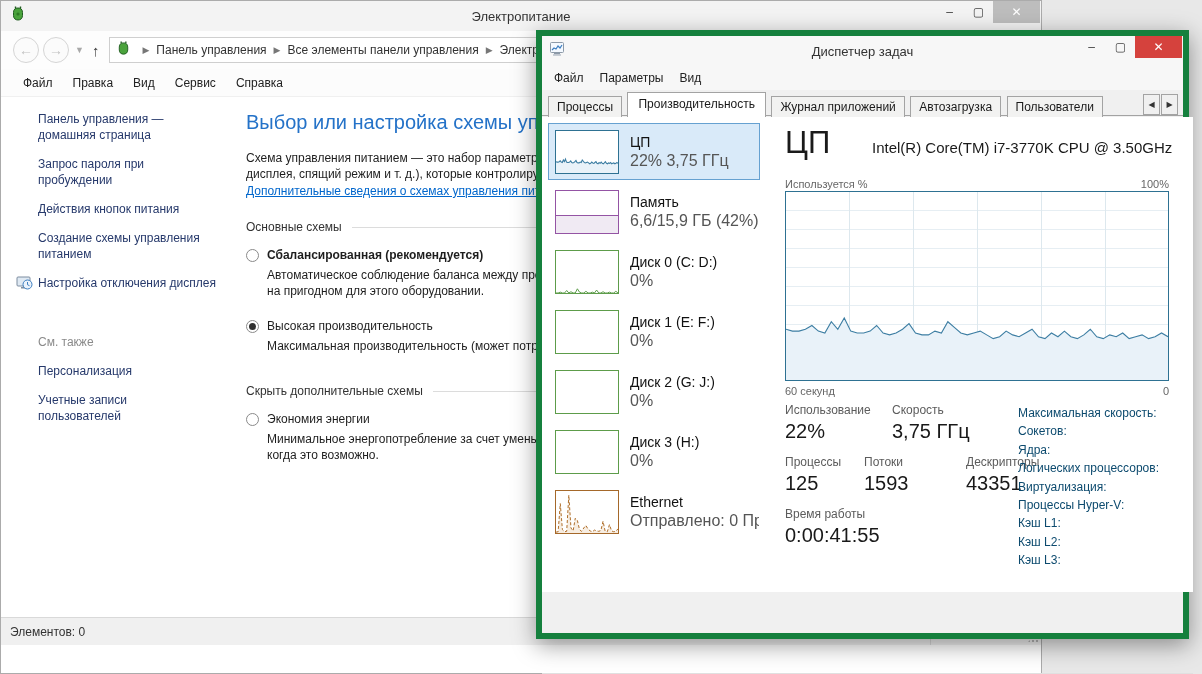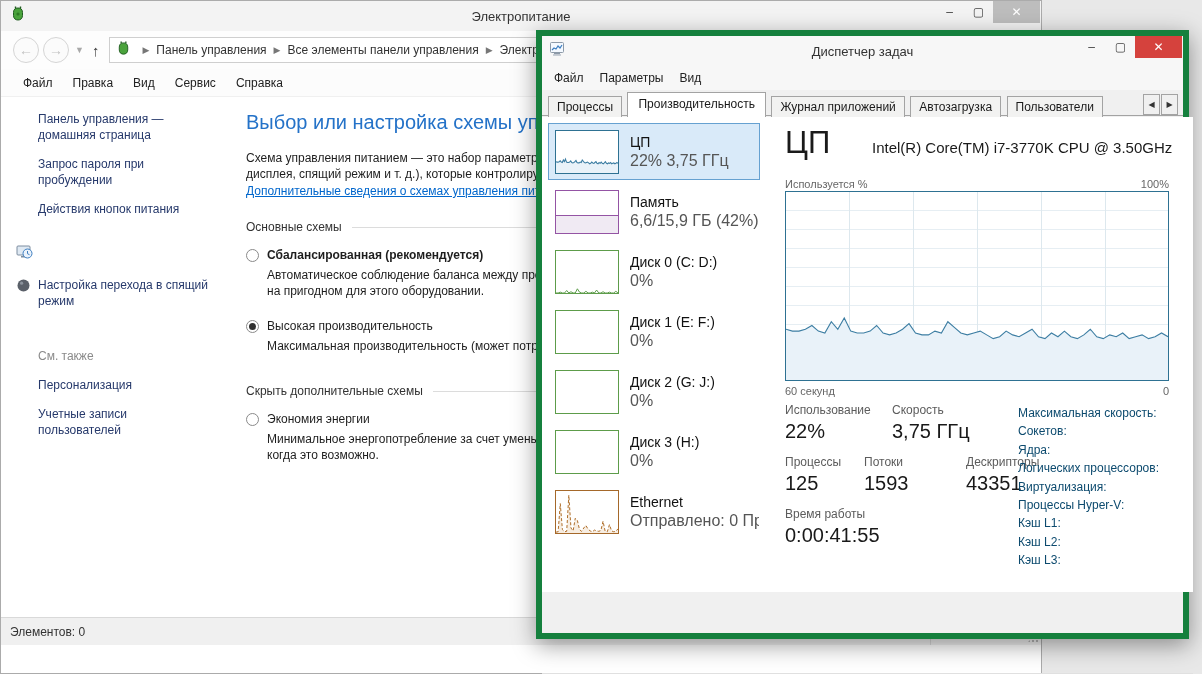--- a/index.html
+++ b/index.html
@@ -160,40 +160,32 @@
         <div class="side-item">
             <span class="sicon"></span>
             <span class="stext">Запрос пароля при пробуждении</span>
           </div>
         <div class="side-item">
             <span class="sicon"></span>
             <span class="stext">Действия кнопок питания</span>
           </div>
         <div class="side-item">
             <span class="sicon"></span>
+            <span class="stext">Создание схемы управления питанием</span>
           </div>
         <div class="side-item">
           <span class="sicon">
             <svg width="17" height="15" viewBox="0 0 17 15">
                 <rect x="1" y="1" width="13" height="9" rx="1" fill="#dfe9f3" stroke="#7d8da0"></rect>
                 <rect x="5" y="11" width="5" height="1.5" fill="#7d8da0"></rect>
                 <circle cx="11.5" cy="8.5" r="4.5" fill="#eaf2fb" stroke="#3d7ec0"></circle>
                 <path d="M11.5 6 v2.7 l2 1" stroke="#3d7ec0" fill="none"></path>
               </svg>
           </span>
-        </div>
-        <div class="side-item">
-          <span class="sicon">
-            <svg width="15" height="15" viewBox="0 0 15 15">
-                <circle cx="7.5" cy="7.5" r="6" fill="#5a6069"></circle>
-                <path d="M5 3 a6 6 0 0 0 7 8 a6 6 0 0 1 -7 -8" fill="#343940"></path>
-                <circle cx="5.6" cy="5.2" r="1.6" fill="#8b929c"></circle>
-              </svg>
-          </span>
-          <span class="stext">Настройка перехода в спящий режим</span>
+          <span class="stext">Настройка отключения дисплея</span>
         </div>
         <div class="side-gray">См. также</div>
         <div class="side-link">Персонализация</div>
         <div class="side-link">Учетные записи пользователей</div>
       </aside>
 
       <main class="pw-main">
         <h1 class="pm-title">Выбор или настройка схемы управления п</h1>
         <div class="pm-intro">
           <div>Схема управления питанием — это набор параметров</div>

